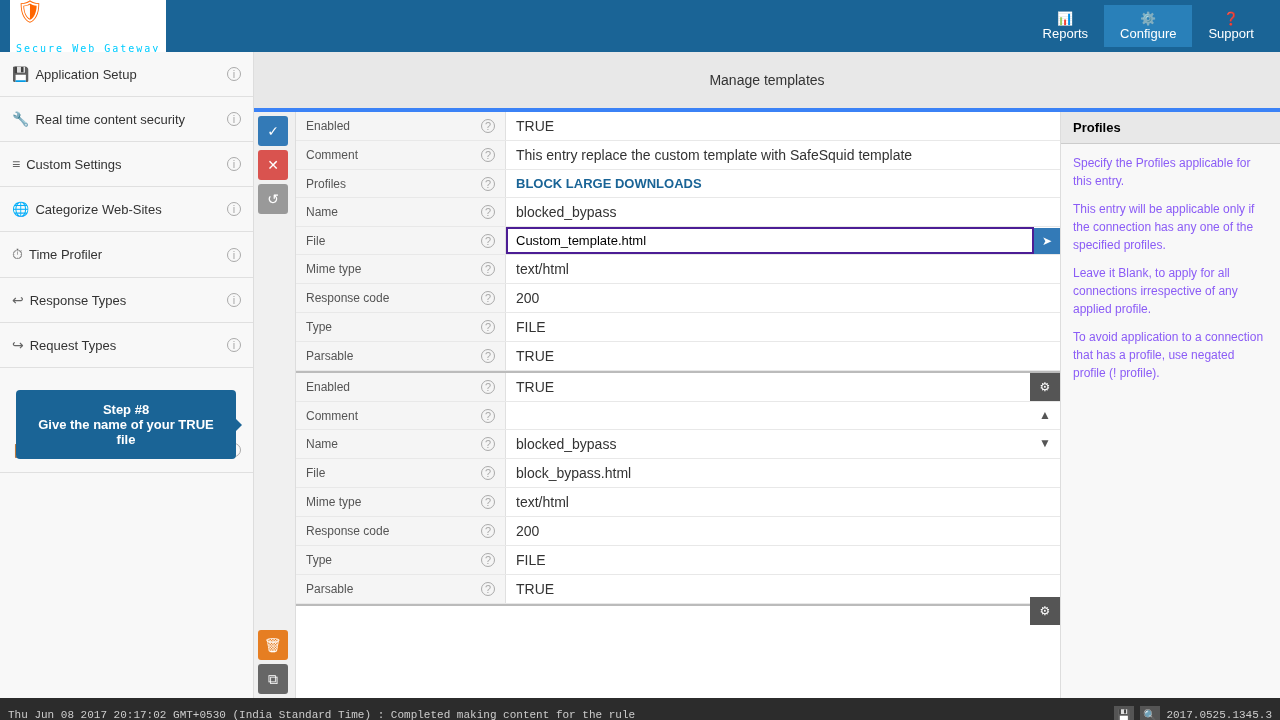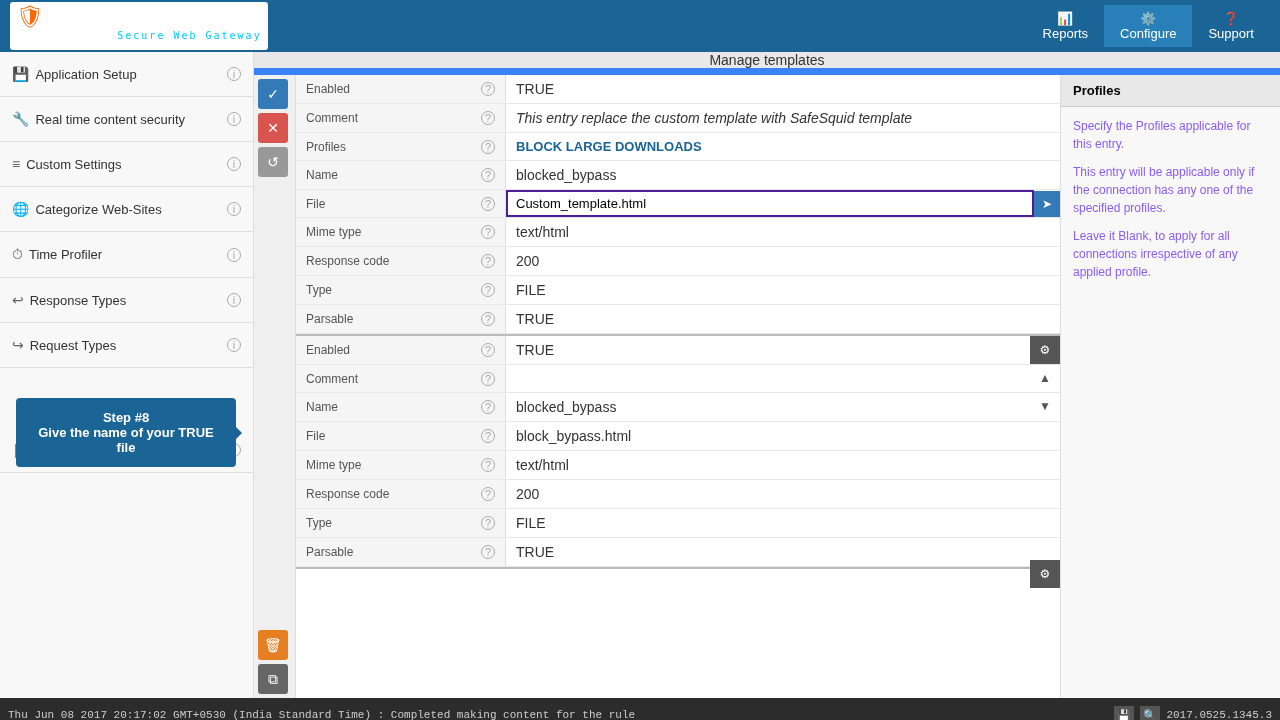--- a/index.html
+++ b/index.html
@@ -23,21 +23,21 @@
       padding: 2px 6px;
       border-radius: 3px;
     }
     .logo-shield {
       color: #ff6600;
       font-size: 22px;
       margin-right: 4px;
     }
     .logo-brand {
       display: flex;
-      flex-direction: row;
+      flex-direction: column;
     }
     .logo-brand-top {
       color: white;
       font-size: 18px;
       font-weight: bold;
       line-height: 1;
     }
     .logo-brand-sub {
       color: #00ccff;
       font-size: 10px;
@@ -96,21 +96,21 @@
       align-items: center;
       justify-content: center;
       margin-left: auto;
       flex-shrink: 0;
     }
 
     
     .tooltip-callout {
       position: absolute;
       left: 16px;
-      top: 346px;
+      top: 338px;
       background: #1a6496;
       color: white;
       padding: 12px 12px;
       border-radius: 4px;
       width: 220px;
       z-index: 100;
       font-size: 13px;
       font-weight: bold;
       text-align: center;
     }
@@ -128,24 +128,24 @@
     .content-area {
       flex: 1;
       display: flex;
       flex-direction: column;
       overflow: hidden;
     }
 
     .content-title {
       background: #e8e8e8;
       text-align: center;
-      padding: 0;
+      padding: 20px;
       font-size: 14px;
       color: #333;
-      border-bottom: 7px solid #3b82f6;
+      border-bottom: 4px solid #3b82f6;
     }
 
     .content-body {
       display: flex;
       flex: 1;
       overflow: hidden;
     }
 
     
     .toolbar {
@@ -397,21 +397,21 @@
               <span>Enabled</span>
               <span class="info-icon">?</span>
             </div>
             <div class="field-value">TRUE</div>
           </div>
           <div class="field-row">
             <div class="field-label">
               <span>Comment</span>
               <span class="info-icon">?</span>
             </div>
-            <div class="field-value" style="position:relative;font-style:italic;">This entry replace the custom template with SafeSquid template</div>
+            <div class="field-value" style="position:relative;">This entry replace the custom template with SafeSquid template</div>
           </div>
           <div class="field-row">
             <div class="field-label">
               <span>Profiles</span>
               <span class="info-icon">?</span>
             </div>
             <div class="field-value blue-text">BLOCK LARGE DOWNLOADS</div>
           </div>
           <div class="field-row">
             <div class="field-label">
@@ -525,20 +525,21 @@
         </div>
 
       </div>
 
       <div class="right-panel">
         <div class="right-panel-header">Profiles</div>
         <div class="right-panel-content">
           <p>Specify the Profiles applicable for this entry.</p>
           <p>This entry will be applicable only if the connection has any one of the specified profiles.</p>
           <p>Leave it Blank, to apply for all connections irrespective of any applied profile.</p>
+          <p>To avoid application to a connection that has a profile, use negated profile (! profile).</p>
         </div>
       </div>
 
     </div>
   </div>
 
 </div>
 
 <div class="status-bar">
   <span>Thu Jun 08 2017 20:17:02 GMT+0530 (India Standard Time) : Completed making content for the rule</span>

